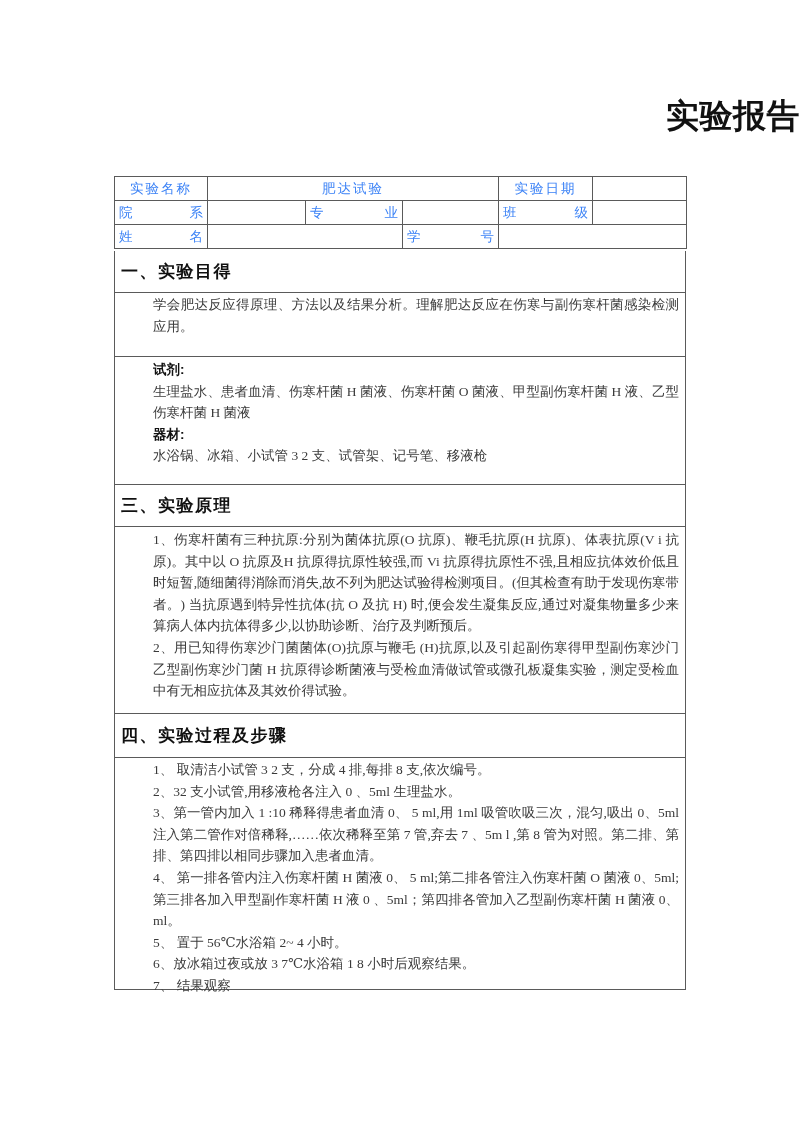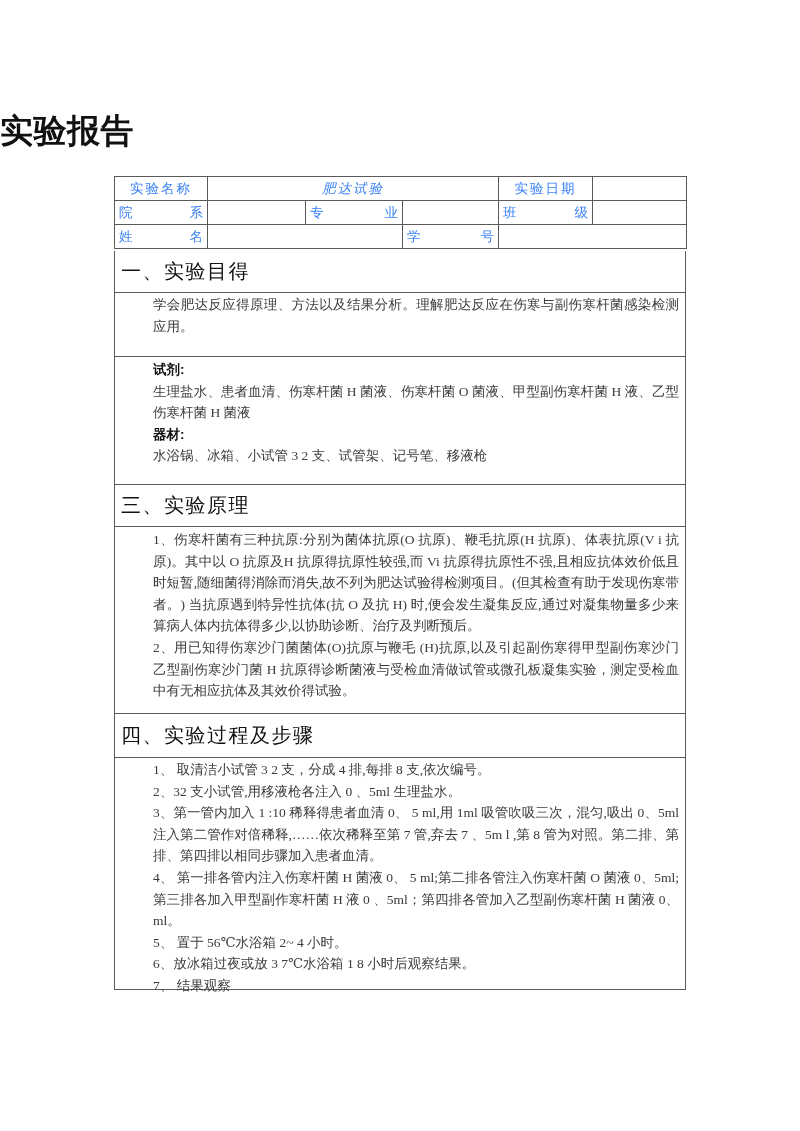--- a/index.html
+++ b/index.html
@@ -1,36 +1,36 @@
 <!DOCTYPE html>
 <html><head>
   <meta charset="utf-8">
   <style>
     html, body { margin: 0; padding: 0; background: #ffffff; }
     body { width: 800px; height: 1131px; position: relative; overflow: hidden;
            font-family: "Liberation Serif", "DejaVu Serif", serif; color: #222; }
-    .title { position: absolute; left: 0; top: 111px; width: 800px; text-align: left;
+    .title { position: absolute; left: 0; top: 96px; width: 800px; text-align: right;
              font-family: "Liberation Sans", "DejaVu Sans", sans-serif;
              font-size: 33px; font-weight: bold; line-height: 40px; color: #111; letter-spacing: 0.5px; }
 
     table.info { position: absolute; left: 114px; top: 176px; width: 572px;
                  border-collapse: collapse; table-layout: fixed; }
     table.info td { border: 1px solid #5a5a5a; height: 24px; padding: 0 6px;
                     font-size: 13.5px; color: #3b82f6; box-sizing: border-box; vertical-align: middle; }
     .lbl-center { text-align: center; letter-spacing: 2px; }
     .lbl-just { text-align: justify; text-align-last: justify; padding: 0 4px !important; }
-    .val-center { text-align: center; letter-spacing: 2px; font-style: italic; }
+    .val-center { text-align: center; letter-spacing: 2px; }
 
     .sections { position: absolute; left: 114px; top: 251px; width: 572px;
                 border-left: 1px solid #5a5a5a; border-right: 1px solid #5a5a5a;
                 box-sizing: border-box; }
     .sec-head { box-sizing: border-box; border-bottom: 1px solid #5a5a5a; padding-left: 6px;
                 display: flex; align-items: center;
                 font-family: "Liberation Sans", "DejaVu Sans", sans-serif;
-                font-size: 20px; font-weight: normal; color: #111; letter-spacing: 1.5px; }
+                font-size: 17px; font-weight: bold; color: #111; letter-spacing: 1.5px; }
     .sec-body { box-sizing: border-box; border-bottom: 1px solid #5a5a5a; padding: 1px 6px 0 6px; }
     .h1 { height: 42px; } .b1 { height: 64px; }
     .h2 { height: 41px; } .b2 { height: 128px; padding-top: 2px; }
     .h3 { height: 42px; } .b3 { height: 187px; padding-top: 2px; }
     .h4 { height: 44px; } .b4 { height: 232px; }
 
     .line { font-size: 13.5px; line-height: 21.6px; height: 21.6px; overflow: hidden;
             color: #3a3a3a; white-space: normal; margin-left: 32px; }
     .line.justify { text-align: justify; text-align-last: justify; }
     .line.bold { font-weight: bold; color: #111; font-family: "Liberation Sans", "DejaVu Sans", sans-serif; }

